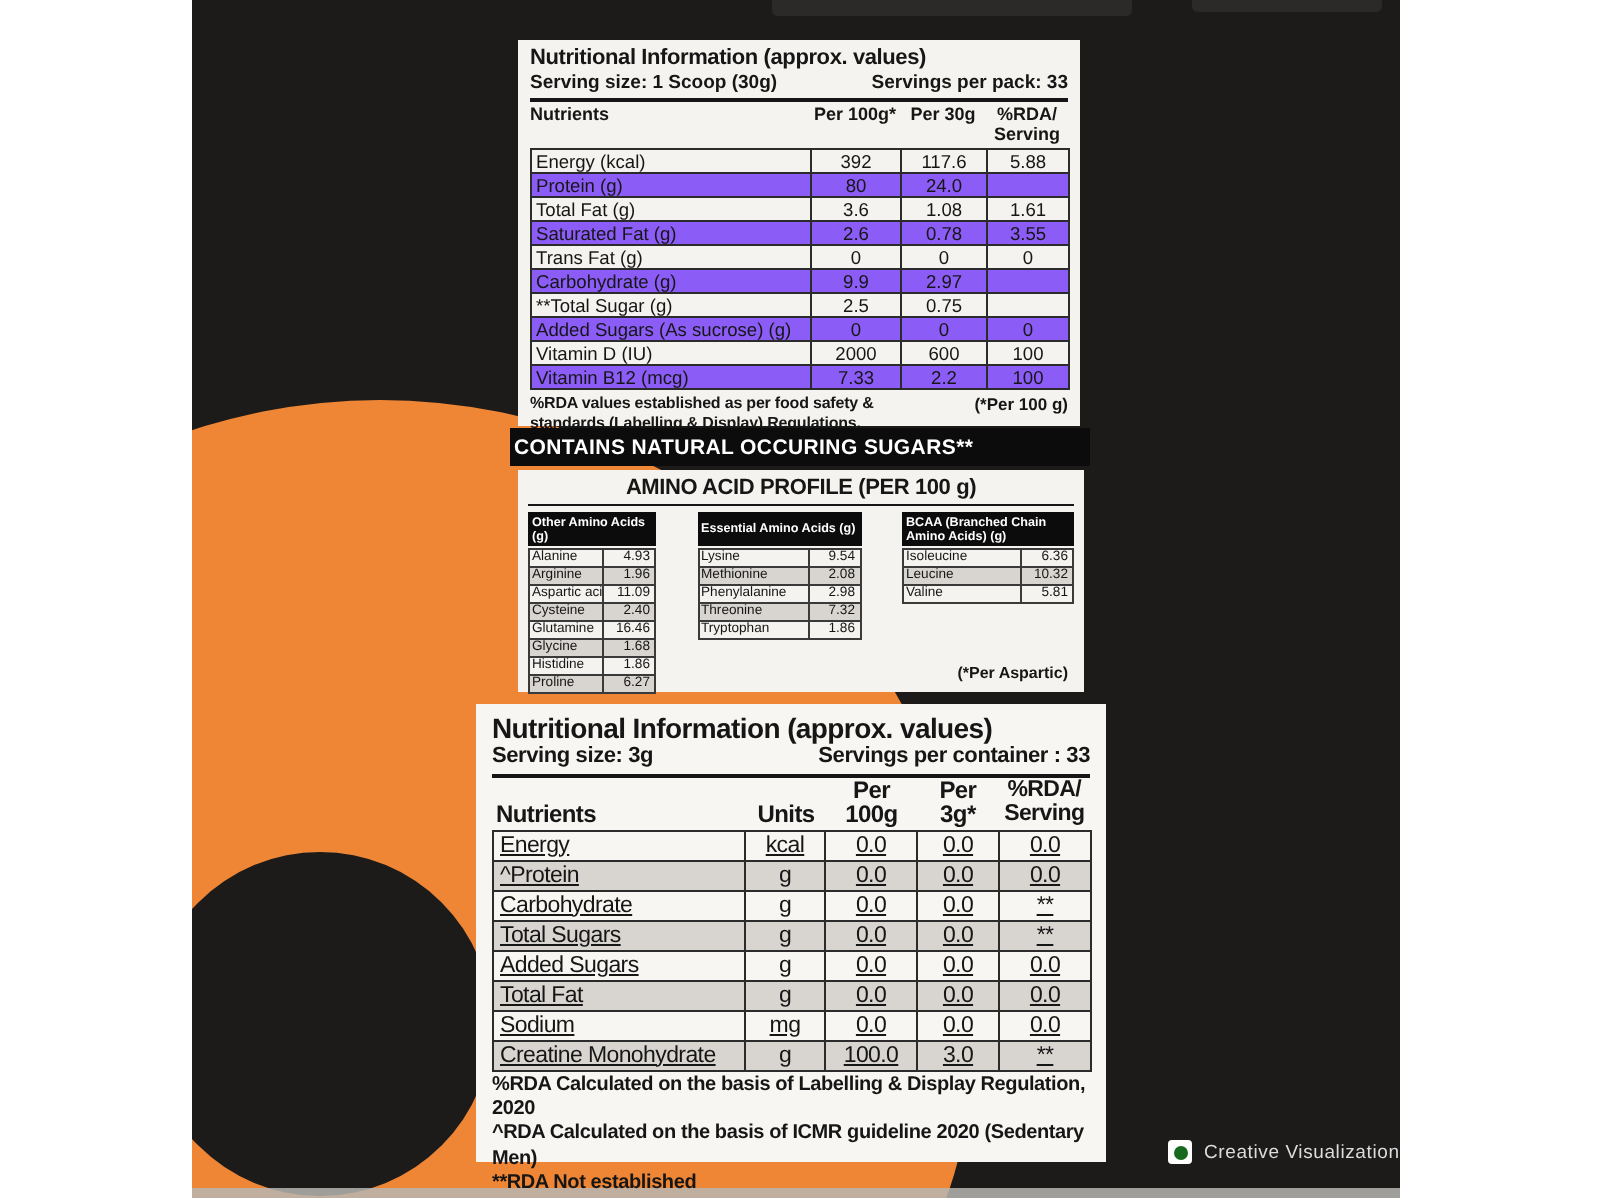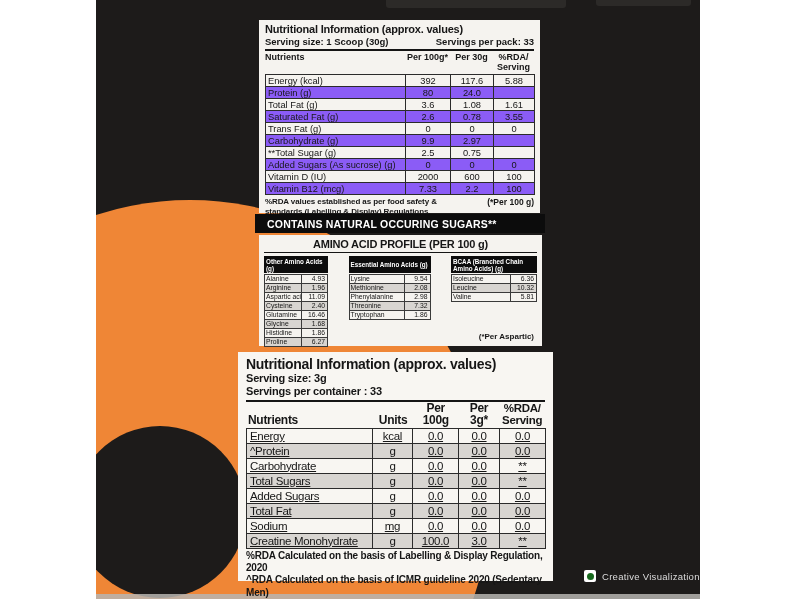--- a/index.html
+++ b/index.html
@@ -30,41 +30,41 @@
   table.t1{border-collapse:collapse;width:269px;table-layout:fixed;}
   table.t1 td{border:1px solid #2b2b2b;font-size:9.3px;line-height:10px;height:11px;padding:0 2px;white-space:nowrap;overflow:hidden;}
   table.t1 td.c{text-align:center;padding:0;}
   table.t1 tr.shade td{background:#8b5cf6;}
   .l1-foot{display:flex;justify-content:space-between;margin-top:2px;}
   .l1-foot-left{width:185px;font-size:8px;font-weight:bold;line-height:9.5px;letter-spacing:-.1px;}
   .l1-foot-right{font-size:8.5px;font-weight:bold;white-space:nowrap;}
 
   
   .banner{position:absolute;left:255px;top:214px;width:290px;height:19px;background:#0c0c0c;color:#ffffff;
-          font-size:10.5px;font-weight:bold;letter-spacing:.2px;display:flex;align-items:center;padding-left:12px;box-sizing:border-box;z-index:2;}
+          font-size:10.5px;font-weight:bold;letter-spacing:.2px;display:flex;align-items:center;padding-left:2px;box-sizing:border-box;z-index:2;}
 
   
   .label2{left:259px;top:235px;width:283px;height:111px;padding:3px 5px;}
   .l2-title{text-align:center;font-size:11px;font-weight:bold;letter-spacing:-.2px;line-height:13px;border-bottom:1.5px solid #151515;padding-bottom:1px;margin-bottom:3px;}
   .amino-cols{display:flex;justify-content:space-between;}
   .amino-group{display:flex;flex-direction:column;}
   .amino-group.g0{width:64px;}
   .amino-group.g1{width:82px;}
   .amino-group.g2{width:86px;}
   .amino-head{background:#0c0c0c;color:#ffffff;font-size:6.3px;font-weight:bold;line-height:7px;height:17px;padding:1px 2px;box-sizing:border-box;display:flex;align-items:center;}
   table.amino{border-collapse:collapse;width:100%;table-layout:fixed;margin-top:1px;}
   table.amino td{border:1px solid #3a3a3a;font-size:6.8px;line-height:7.5px;height:8px;padding:0 1px;white-space:nowrap;overflow:hidden;}
   table.amino td.v{width:22px;text-align:right;padding-right:2px;}
   table.amino tr.shade td{background:#d8d5d1;}
   .l2-foot{position:absolute;right:8px;bottom:5px;font-size:8px;font-weight:bold;}
 
   
   .label3{left:238px;top:352px;width:315px;height:229px;padding:4px 8px;background:#f8f6f2;}
   .l3-title{font-size:14px;font-weight:bold;letter-spacing:-.3px;line-height:16px;}
-  .l3-serving{display:flex;justify-content:space-between;font-size:11px;font-weight:bold;letter-spacing:-.2px;line-height:13px;border-bottom:2.5px solid #151515;padding-bottom:2px;flex-direction:column;}
+  .l3-serving{display:flex;justify-content:space-between;font-size:11px;font-weight:bold;letter-spacing:-.2px;line-height:13px;border-bottom:2.5px solid #151515;padding-bottom:2px;}
   .l3-head{display:flex;align-items:flex-end;font-size:12px;font-weight:bold;letter-spacing:-.3px;line-height:12px;padding:3px 0 2px 0;height:26px;box-sizing:border-box;}
   .l3-head .h-name{width:126px;text-align:left;padding-left:2px;}
   .l3-head .h-units{width:40px;text-align:center;}
   .l3-head .h-100{width:46px;text-align:center;}
   .l3-head .h-3g{width:41px;text-align:center;}
   .l3-head .h-rda{width:46px;text-align:center;font-size:11.5px;}
   table.t3{border-collapse:collapse;width:299px;table-layout:fixed;}
   table.t3 td{border:1px solid #2b2b2b;font-size:11.5px;letter-spacing:-.3px;line-height:13px;height:14px;padding:0 3px;white-space:nowrap;overflow:hidden;text-decoration:underline;}
   table.t3 td.c{text-align:center;padding:0;}
   table.t3 tr.shade td{background:#d8d5d1;}

